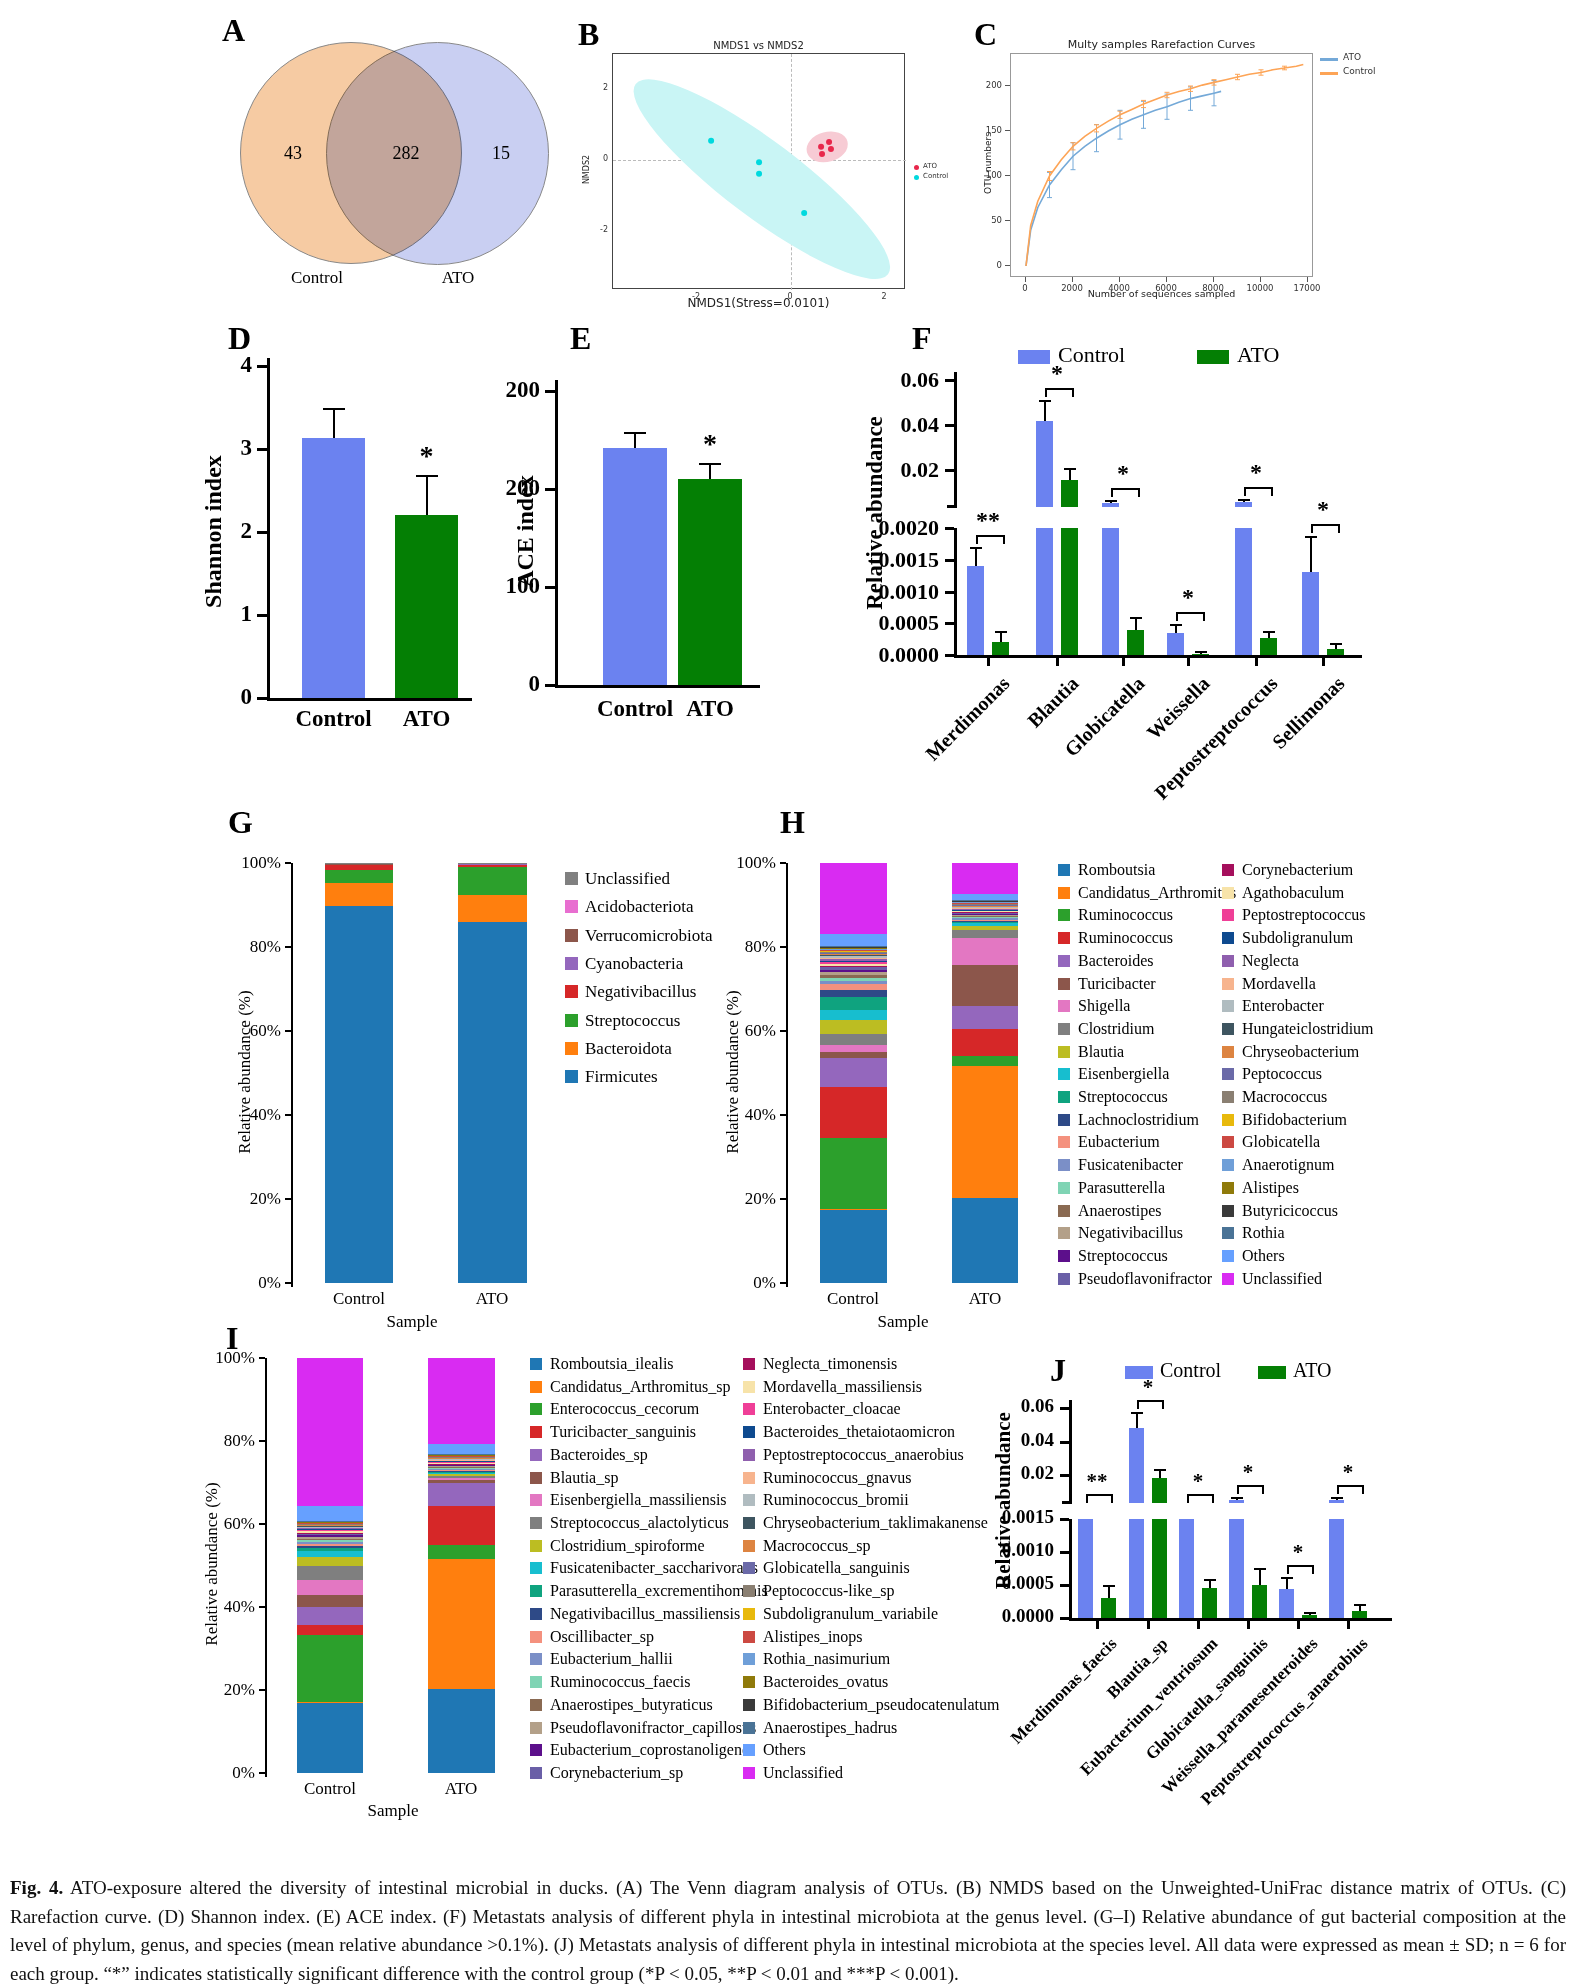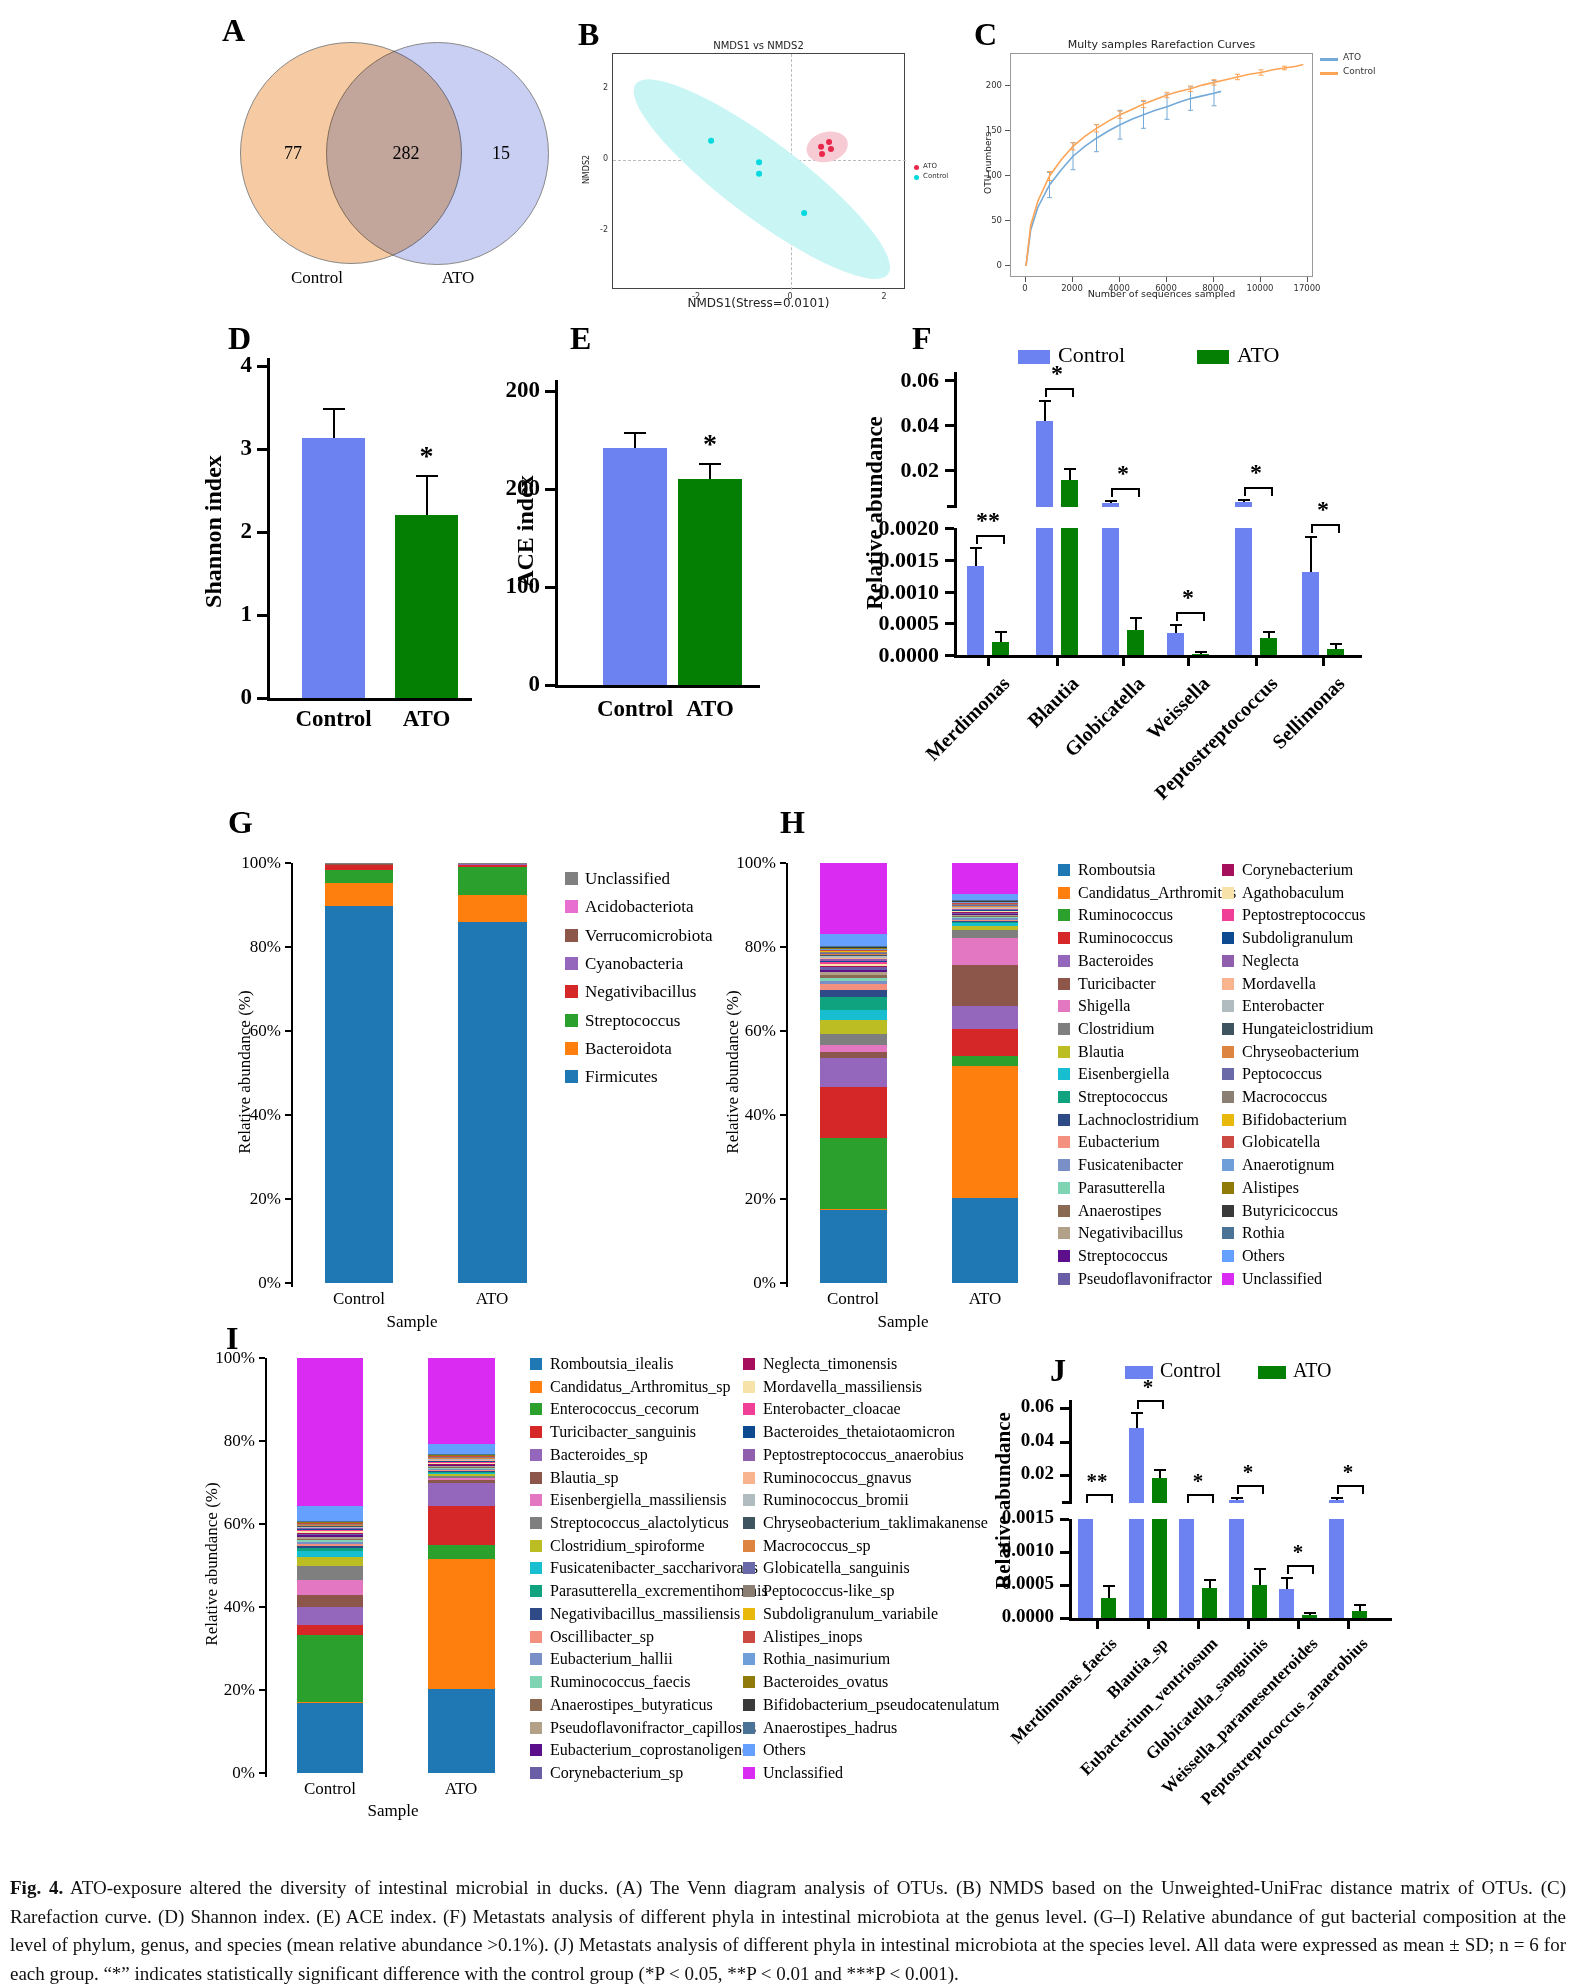--- a/index.html
+++ b/index.html
@@ -21,21 +21,21 @@
   <div class="abs plabel" style="left:570px;top:320px">E</div>
   <div class="abs plabel" style="left:912px;top:320px">F</div>
   <div class="abs plabel" style="left:228px;top:804px">G</div>
   <div class="abs plabel" style="left:780px;top:804px">H</div>
   <div class="abs plabel" style="left:226px;top:1320px">I</div>
   <div class="abs plabel" style="left:1050px;top:1352px">J</div>
 
   <div class="abs" style="left:0;top:0">
     <div class="abs" style="left:240px;top:42px;width:220px;height:220px;border-radius:50%;background:#F6CBA3;border:1px solid #888;mix-blend-mode:multiply"></div>
     <div class="abs" style="left:326px;top:42px;width:221px;height:221px;border-radius:50%;background:#C9CFF2;border:1px solid #888;mix-blend-mode:multiply"></div>
-    <div class="abs serif" style="left:278px;top:143px;width:30px;text-align:center;font-size:18px">77</div>
+    <div class="abs serif" style="left:278px;top:143px;width:30px;text-align:center;font-size:18px">43</div>
     <div class="abs serif" style="left:388px;top:143px;width:36px;text-align:center;font-size:18px">282</div>
     <div class="abs serif" style="left:486px;top:143px;width:30px;text-align:center;font-size:18px">15</div>
     <div class="abs serif" style="left:277px;top:268px;width:80px;text-align:center;font-size:17px">Control</div>
     <div class="abs serif" style="left:418px;top:268px;width:80px;text-align:center;font-size:17px">ATO</div>
   </div>
 
   <div class="abs sans" style="left:612px;top:40px;width:293px;text-align:center;font-size:10px;color:#222">NMDS1 vs NMDS2</div>
   <div class="abs sans" style="left:556px;top:165px;width:60px;text-align:center;font-size:8px;transform:rotate(-90deg);color:#222">NMDS2</div>
   <div class="abs sans" style="left:612px;top:296px;width:293px;text-align:center;font-size:12px;color:#222">NMDS1(Stress=0.0101)</div>
 

